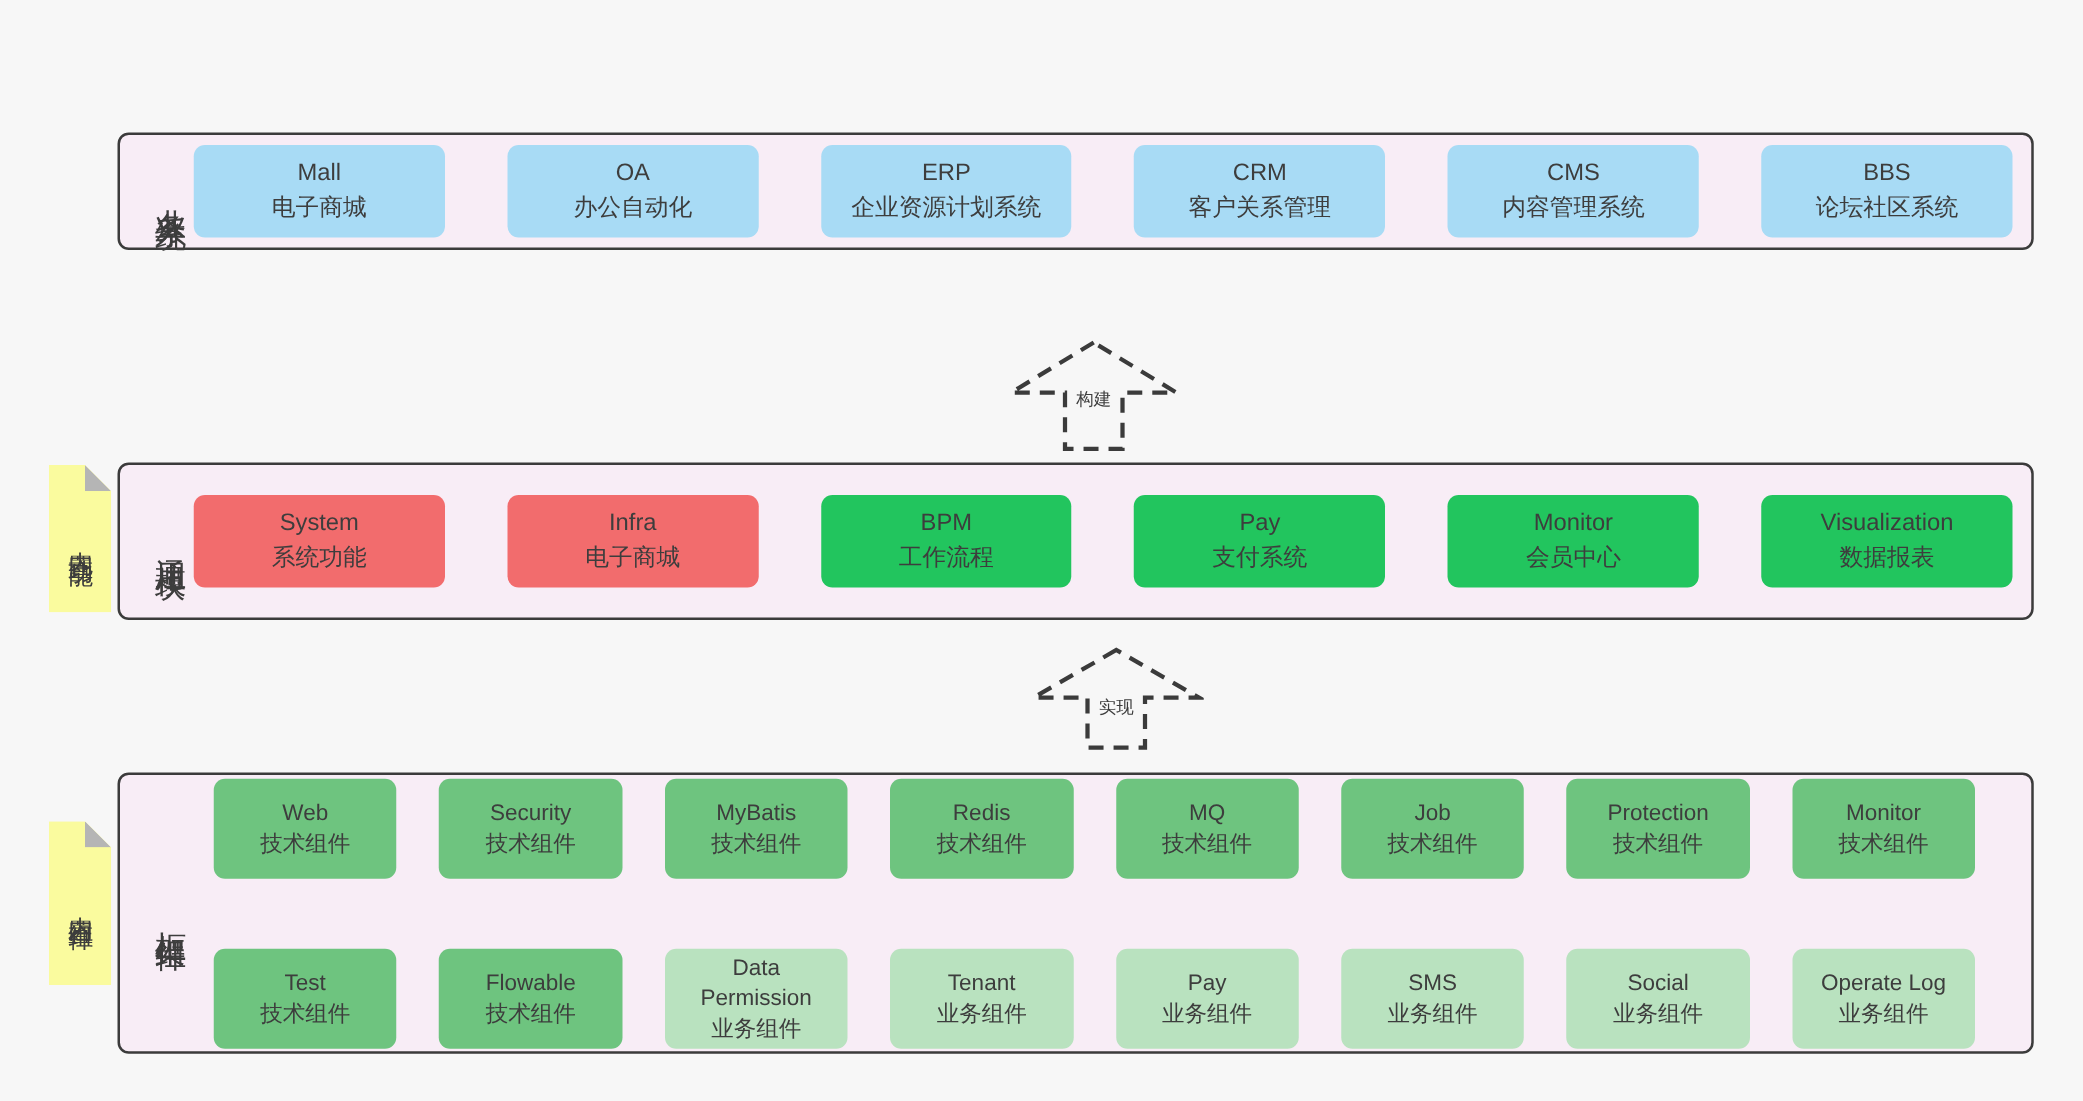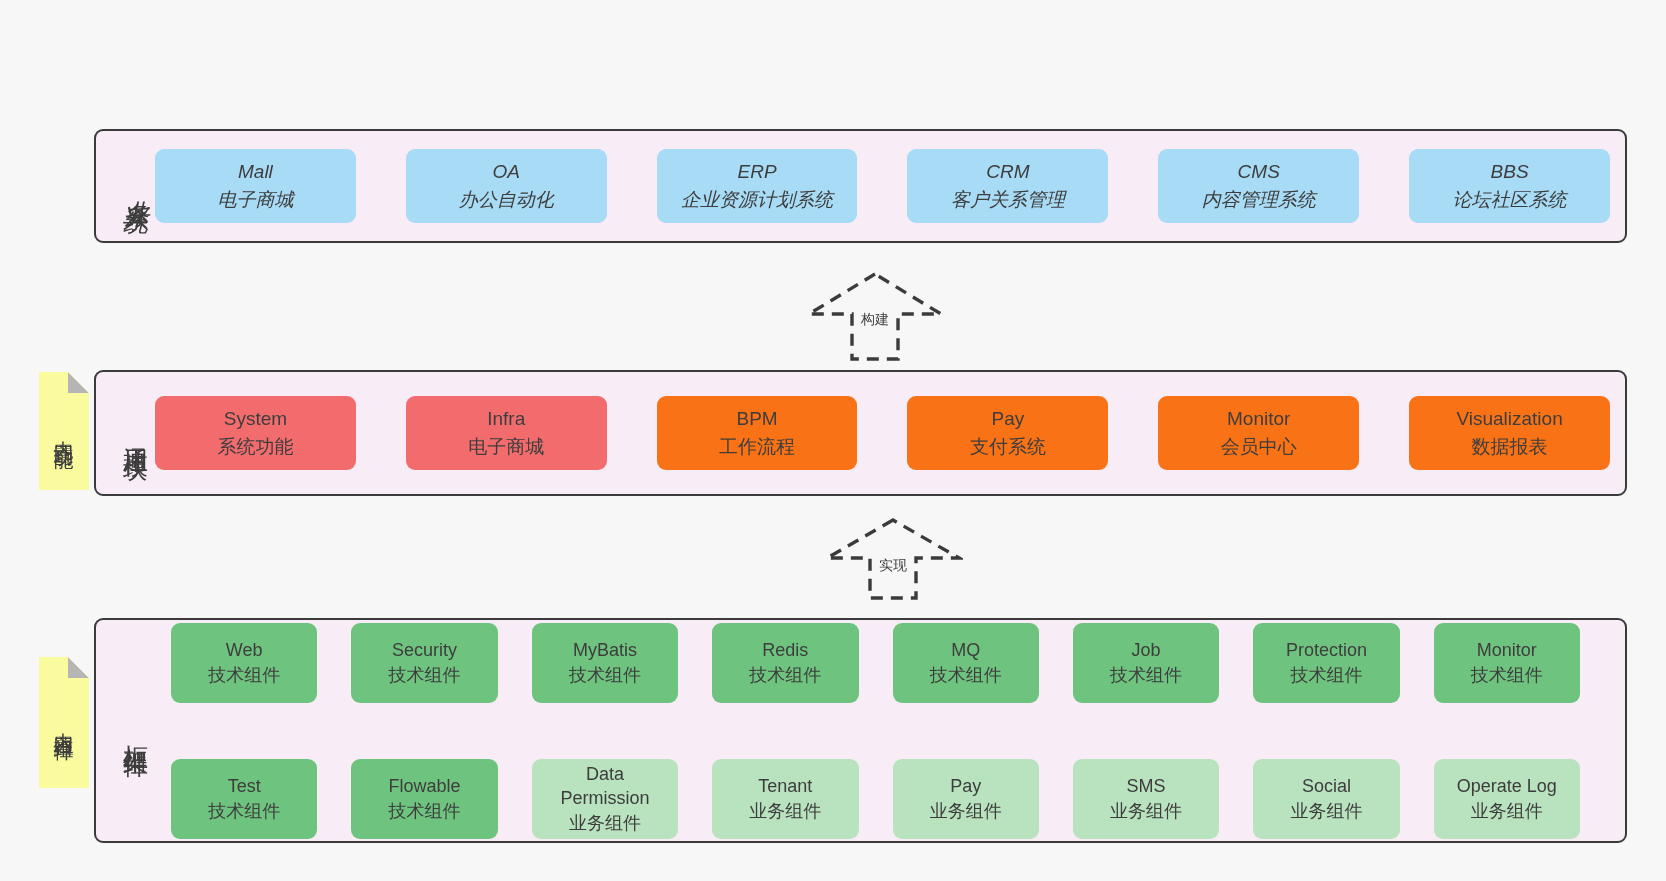--- a/index.html
+++ b/index.html
@@ -21,21 +21,21 @@
   .rows{flex:1;display:flex;flex-direction:column;gap:24px;margin:0 29px 0 7px;}
   .rows .row{margin:16px;gap:34px;}
   .box{
     flex:1;height:74px;border-radius:9px;display:flex;flex-direction:column;
     align-items:center;justify-content:center;text-align:center;
     font-size:19px;line-height:1.5;color:#3d3d3d;padding:0 6px;box-sizing:border-box;
   }
   .rows .box{height:80px;font-size:18px;line-height:1.35;padding:0 16px;}
   .blue{background:#a8dbf5;}
   .red{background:#f26c6d;}
-  .pink{background:#f97316;}
+  .pink{background:#22c55e;}
   .green{background:#6ec47f;}
   .lightgreen{background:#b9e2bf;}
   .sticky{
     position:absolute;left:39px;width:50px;background:#fafb9e;z-index:1;
     display:flex;align-items:center;justify-content:center;
     clip-path:polygon(0 0,calc(100% - 21px) 0,100% 21px,100% 100%,0 100%);
   }
   .sticky .fold{
     position:absolute;top:0;right:0;width:21px;height:21px;background:#b5b5b5;
     clip-path:polygon(0 0,100% 100%,0 100%);
@@ -49,21 +49,21 @@
   .arrow-label{
     position:absolute;left:50%;top:50px;transform:translate(-50%,-50%);
     background:#f7f7f7;padding:1px 3px;font-size:14px;color:#3d3d3d;white-space:nowrap;
   }
 </style>
 </head>
 <body>
 
 <div class="canvas">
 
-  <div class="panel" style="top:129px;height:114px;font-style:italic;">
+  <div class="panel" style="top:106px;height:94px;">
     <div class="panel-label">业务系统</div>
     <div class="row">
       <div class="box blue">
         <span>Mall</span>
         <span>电子商城</span>
       </div>
       <div class="box blue">
         <span>OA</span>
         <span>办公自动化</span>
       </div>

